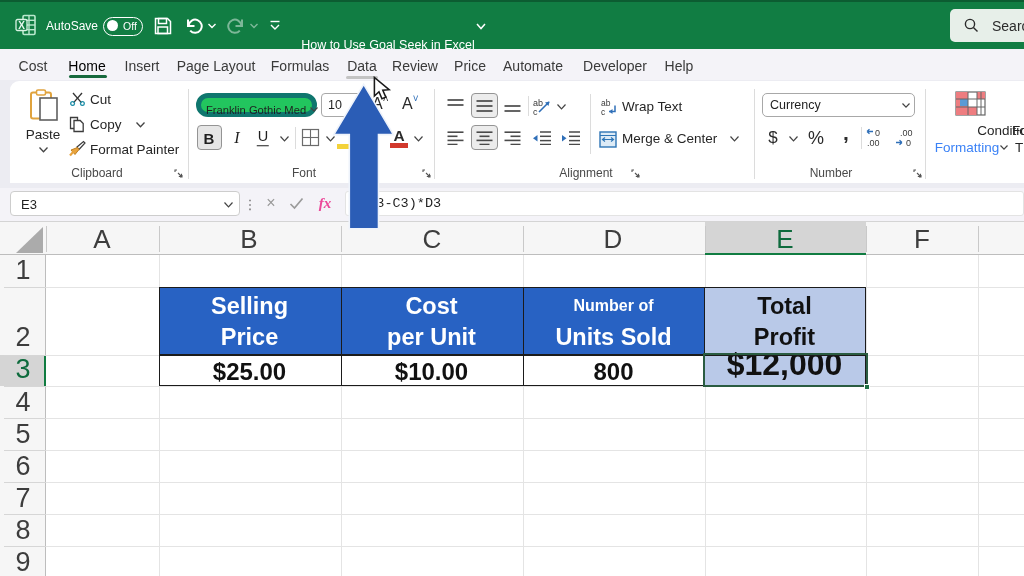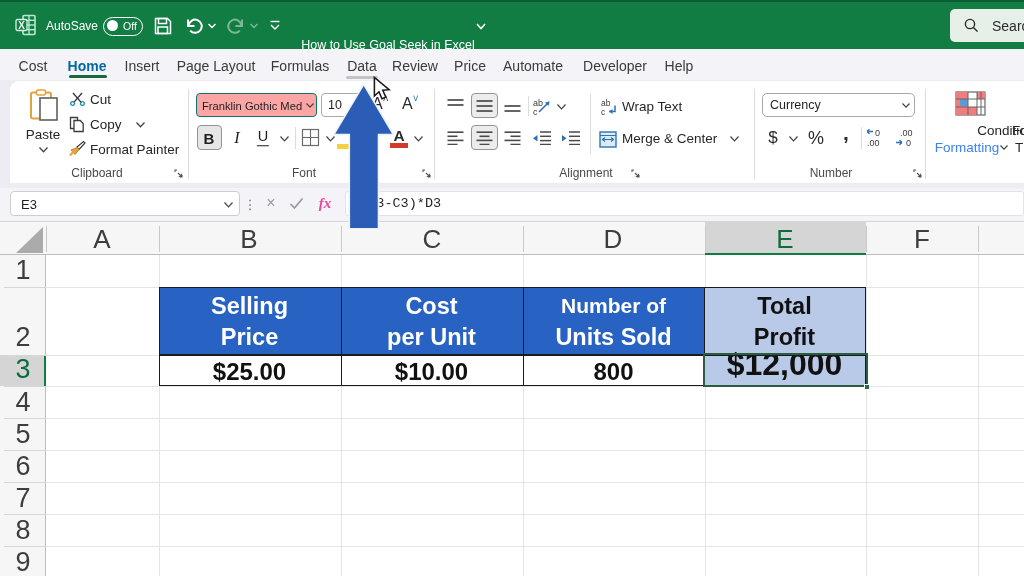--- a/index.html
+++ b/index.html
@@ -67,21 +67,21 @@
 <div class="abs" style="left:950px;top:9px;width:74px;height:33px;background:#e7efe9;border-radius:5px 0 0 5px;"></div>
 <svg class="abs" style="left:963px;top:17px;" width="17" height="17" viewBox="0 0 17 17">
   <circle cx="7" cy="7" r="4.6" fill="none" stroke="#2b2b2b" stroke-width="1.4"></circle>
   <line x1="10.4" y1="10.4" x2="14.5" y2="14.5" stroke="#2b2b2b" stroke-width="1.4"></line>
 </svg>
 <div class="abs" style="left:992px;top:18px;color:#2b2b2b;font-size:14px;">Search</div>
 
 <div class="abs" style="left:0;top:49px;width:1024px;height:31px;background:#f4f3f8;"></div>
 <div class="abs" style="top:49px;left:0;width:1024px;height:31px;font-size:14px;color:#3a3a3a;">
   <span class="abs ctr" style="left:33px;top:17px;">Cost</span>
-  <span class="abs ctr" style="left:87px;top:17px;font-weight:bold;color:#0369a1;">Home</span>
+  <span class="abs ctr" style="left:87px;top:17px;font-weight:normal;color:#000000;">Home</span>
   <span class="abs ctr" style="left:142px;top:17px;">Insert</span>
   <span class="abs ctr" style="left:216px;top:17px;">Page Layout</span>
   <span class="abs ctr" style="left:300px;top:17px;">Formulas</span>
   <span class="abs ctr" style="left:362px;top:17px;">Data</span>
   <span class="abs ctr" style="left:415px;top:17px;">Review</span>
   <span class="abs ctr" style="left:470px;top:17px;">Price</span>
   <span class="abs ctr" style="left:533px;top:17px;">Automate</span>
   <span class="abs ctr" style="left:615px;top:17px;">Developer</span>
   <span class="abs ctr" style="left:679px;top:17px;">Help</span>
 </div>
@@ -129,21 +129,21 @@
     <path d="M3 10 L9.5 7.5 L11 9.5 L7 14.5 Z" fill="#e8a33d" stroke="#c07f1f" stroke-width="1"></path>
     <path d="M2 15.5 L6 11" stroke="#e8a33d" stroke-width="2.2"></path>
   </svg>
   <div class="abs" style="left:90px;top:62px;font-size:13.5px;color:#262626;">Format Painter</div>
 
   <div class="abs ctr" style="left:97px;top:93px;font-size:12px;color:#494949;">Clipboard</div>
   <svg class="abs" style="left:173px;top:88px;" width="11" height="11" viewBox="0 0 11 11">
     <path d="M2 4 v-2 h2 M9 7 v2 h-2 M5 5 l3.5 3.5 M8.5 5.8 v2.7 h-2.7" fill="none" stroke="#555" stroke-width="1.1"></path>
   </svg>
 
-  <div class="abs" style="left:196px;top:13px;width:121px;height:24px;border:1px solid #0f766e;border-radius:4px;background:#fca5a5;">
+  <div class="abs" style="left:196px;top:13px;width:121px;height:24px;border:5px solid #0f766e;border-radius:12px;background:#22c55e;">
     <div class="abs" style="left:5px;top:6px;font-size:11.2px;color:#1f1f1f;">Franklin Gothic Med</div>
     <svg class="abs" style="left:108px;top:8px;" width="10" height="8" viewBox="0 0 10 8">
         <path d="M1.5 1.5 L5 5.2 L8.5 1.5" fill="none" stroke="#444" stroke-width="1.2"></path>
       </svg>
   </div>
   <div class="abs" style="left:321px;top:13px;width:41px;height:24px;border:1px solid #a8a8a8;border-radius:4px;background:#fff;">
     <div class="abs" style="left:6px;top:4px;font-size:12.5px;color:#1f1f1f;">10</div>
   </div>
   <div class="abs" style="left:372px;top:13px;font-size:16px;color:#2b2b2b;">A<span style="font-size:10px;vertical-align:7px;">˄</span></div>
   <div class="abs" style="left:402px;top:13px;font-size:16px;color:#2b2b2b;">A<span style="font-size:10px;vertical-align:7px;color:#2f6fb8;">˅</span></div>
@@ -392,21 +392,21 @@
 <div class="abs" style="left:158.5px;top:287px;width:707.5px;height:98.5px;">
   <div class="abs" style="left:0;top:0;width:182.5px;height:68px;background:#2862c3;"></div>
   <div class="abs" style="left:182.5px;top:0;width:182px;height:68px;background:#2862c3;"></div>
   <div class="abs" style="left:364.5px;top:0;width:181.5px;height:68px;background:#2862c3;"></div>
   <div class="abs" style="left:546px;top:0;width:161.5px;height:68px;background:#b9c9e8;"></div>
   <div class="abs" style="left:546px;top:68px;width:161.5px;height:30.5px;background:#b9c9e8;"></div>
   <div class="abs ctr" style="left:91px;top:19px;font-size:23.5px;font-weight:bold;color:#fff;">Selling</div>
   <div class="abs ctr" style="left:91px;top:50px;font-size:23.5px;font-weight:bold;color:#fff;">Price</div>
   <div class="abs ctr" style="left:273px;top:19px;font-size:23.5px;font-weight:bold;color:#fff;">Cost</div>
   <div class="abs ctr" style="left:273px;top:50px;font-size:23.5px;font-weight:bold;color:#fff;">per Unit</div>
-  <div class="abs ctr" style="left:455px;top:19px;font-size:21px;font-weight:bold;color:#fff;">Number of</div>
+  <div class="abs ctr" style="left:455px;top:19px;font-size:16px;font-weight:bold;color:#fff;">Number of</div>
   <div class="abs ctr" style="left:455px;top:50px;font-size:23.5px;font-weight:bold;color:#fff;">Units Sold</div>
   <div class="abs ctr" style="left:626px;top:19px;font-size:23.5px;font-weight:bold;color:#111;">Total</div>
   <div class="abs ctr" style="left:626px;top:50px;font-size:23.5px;font-weight:bold;color:#111;">Profit</div>
   <div class="abs ctr" style="left:91px;top:84.5px;font-size:24px;font-weight:bold;color:#111;">$25.00</div>
   <div class="abs ctr" style="left:273px;top:84.5px;font-size:24px;font-weight:bold;color:#111;">$10.00</div>
   <div class="abs ctr" style="left:455px;top:84.5px;font-size:24px;font-weight:bold;color:#111;">800</div>
   <div class="abs ctr" style="left:626px;top:77px;font-size:32px;font-weight:bold;color:#111;">$12,000</div>
   <div class="abs" style="left:0;top:0;width:707.5px;height:98.5px;border:1.4px solid #1b1b1b;"></div>
   <div class="abs" style="left:182px;top:0;width:1.4px;height:98px;background:#1b1b1b;"></div>
   <div class="abs" style="left:364px;top:0;width:1.4px;height:98px;background:#1b1b1b;"></div>

